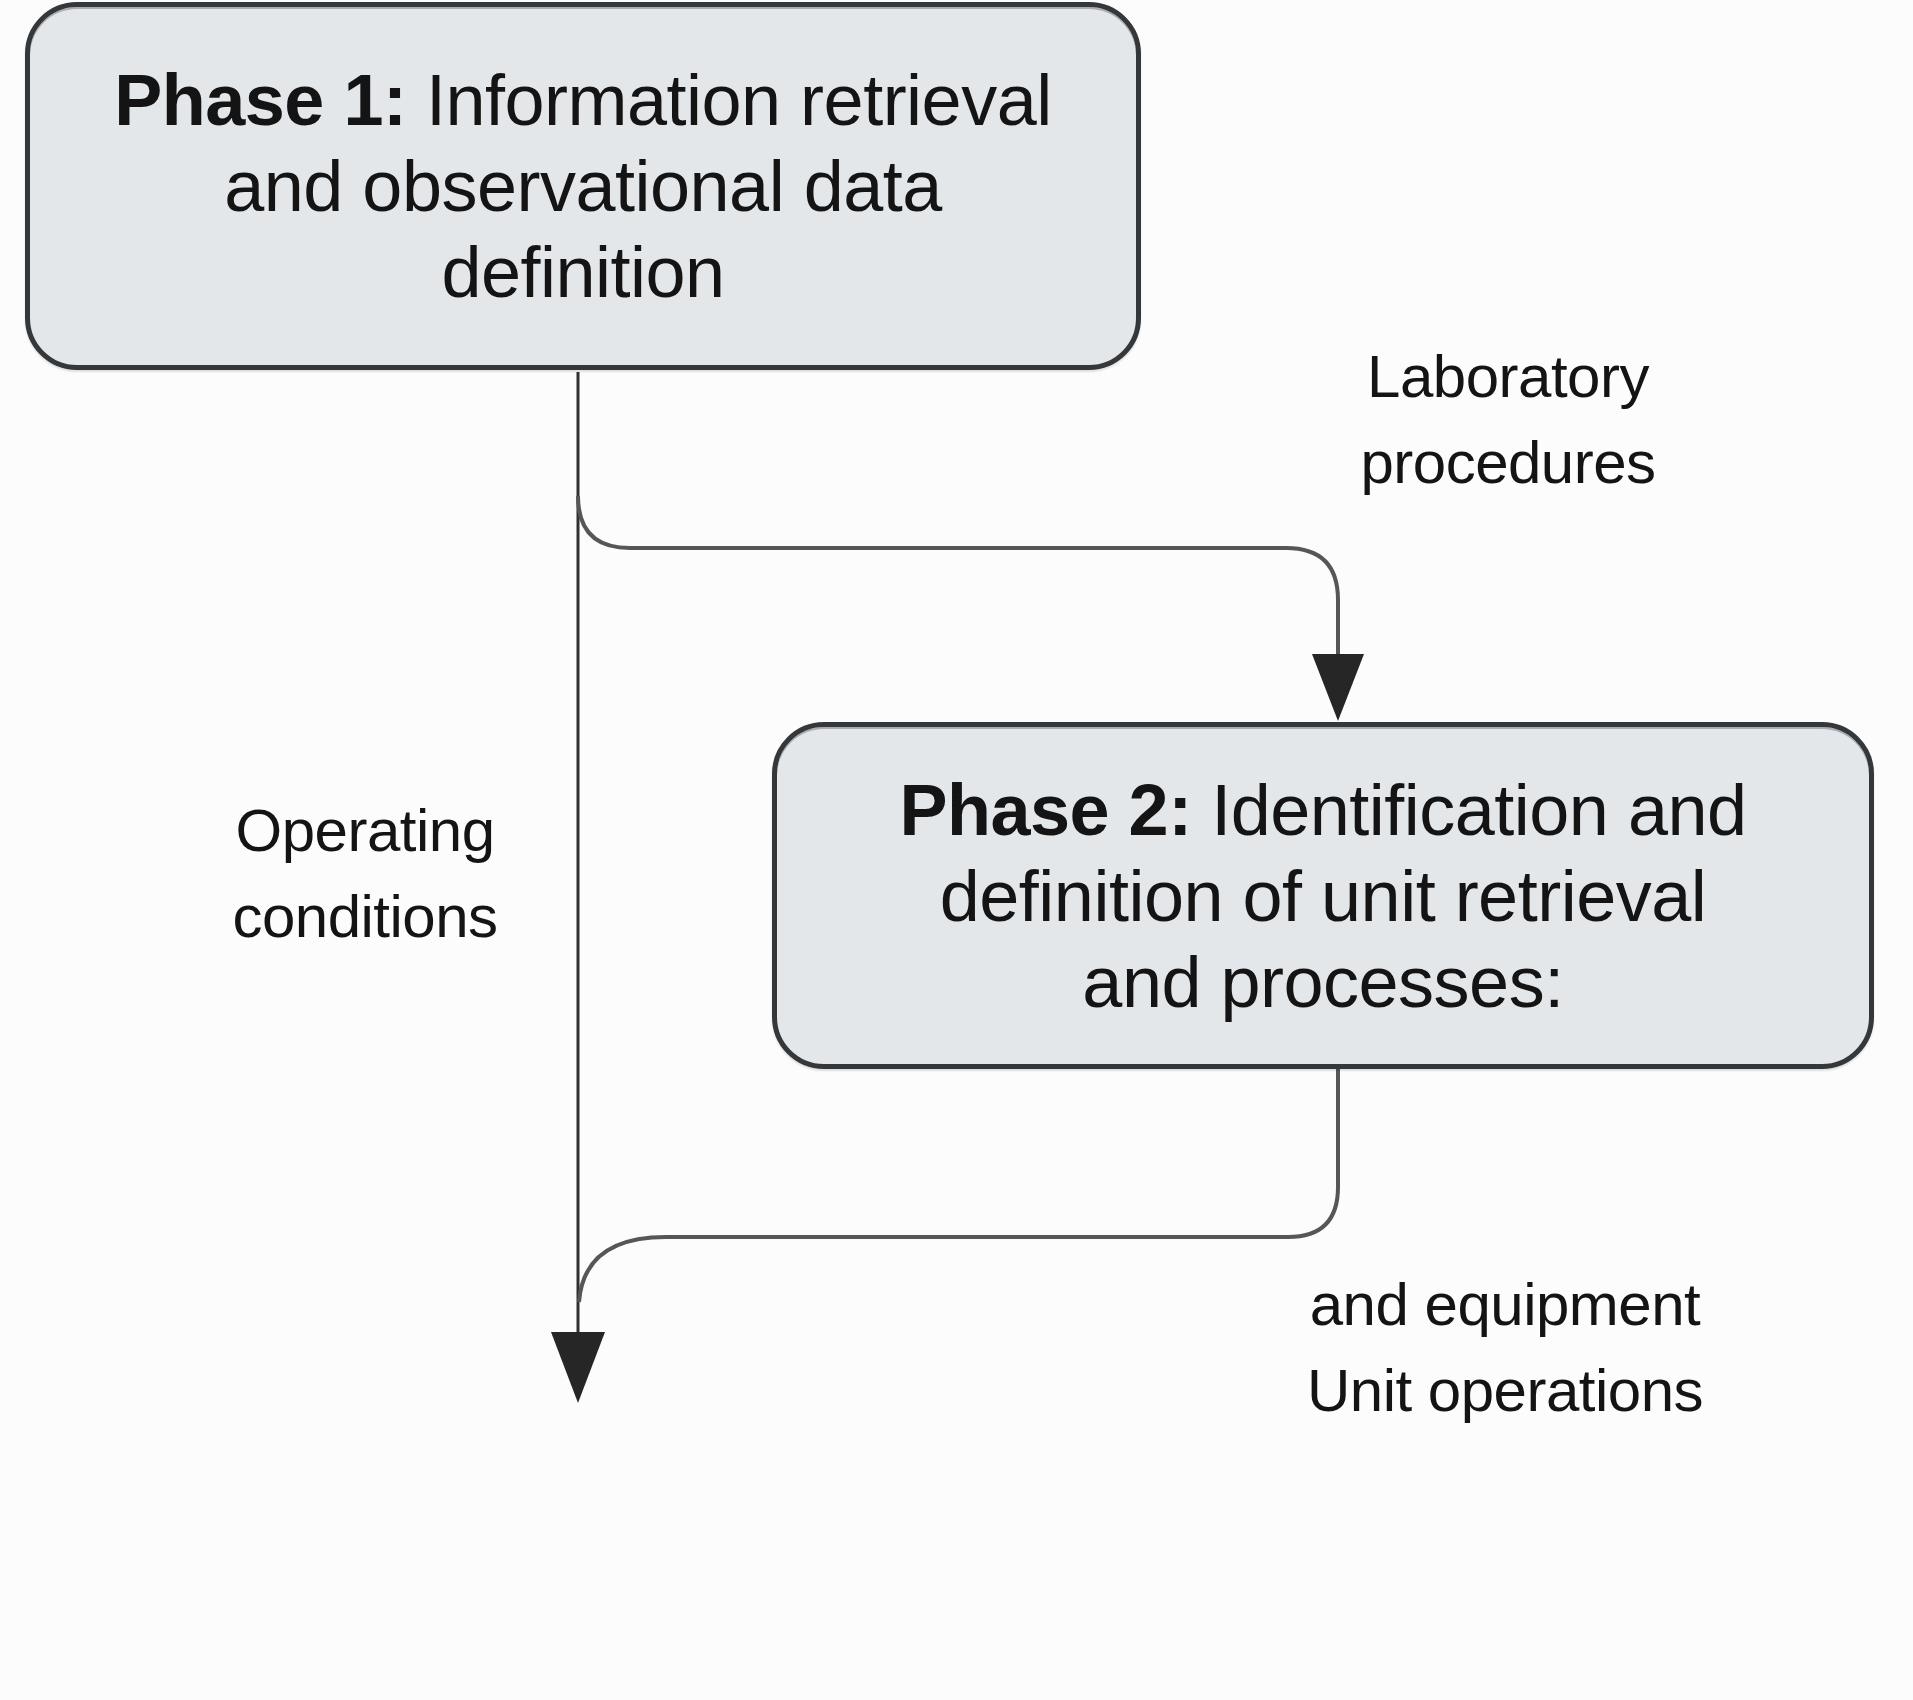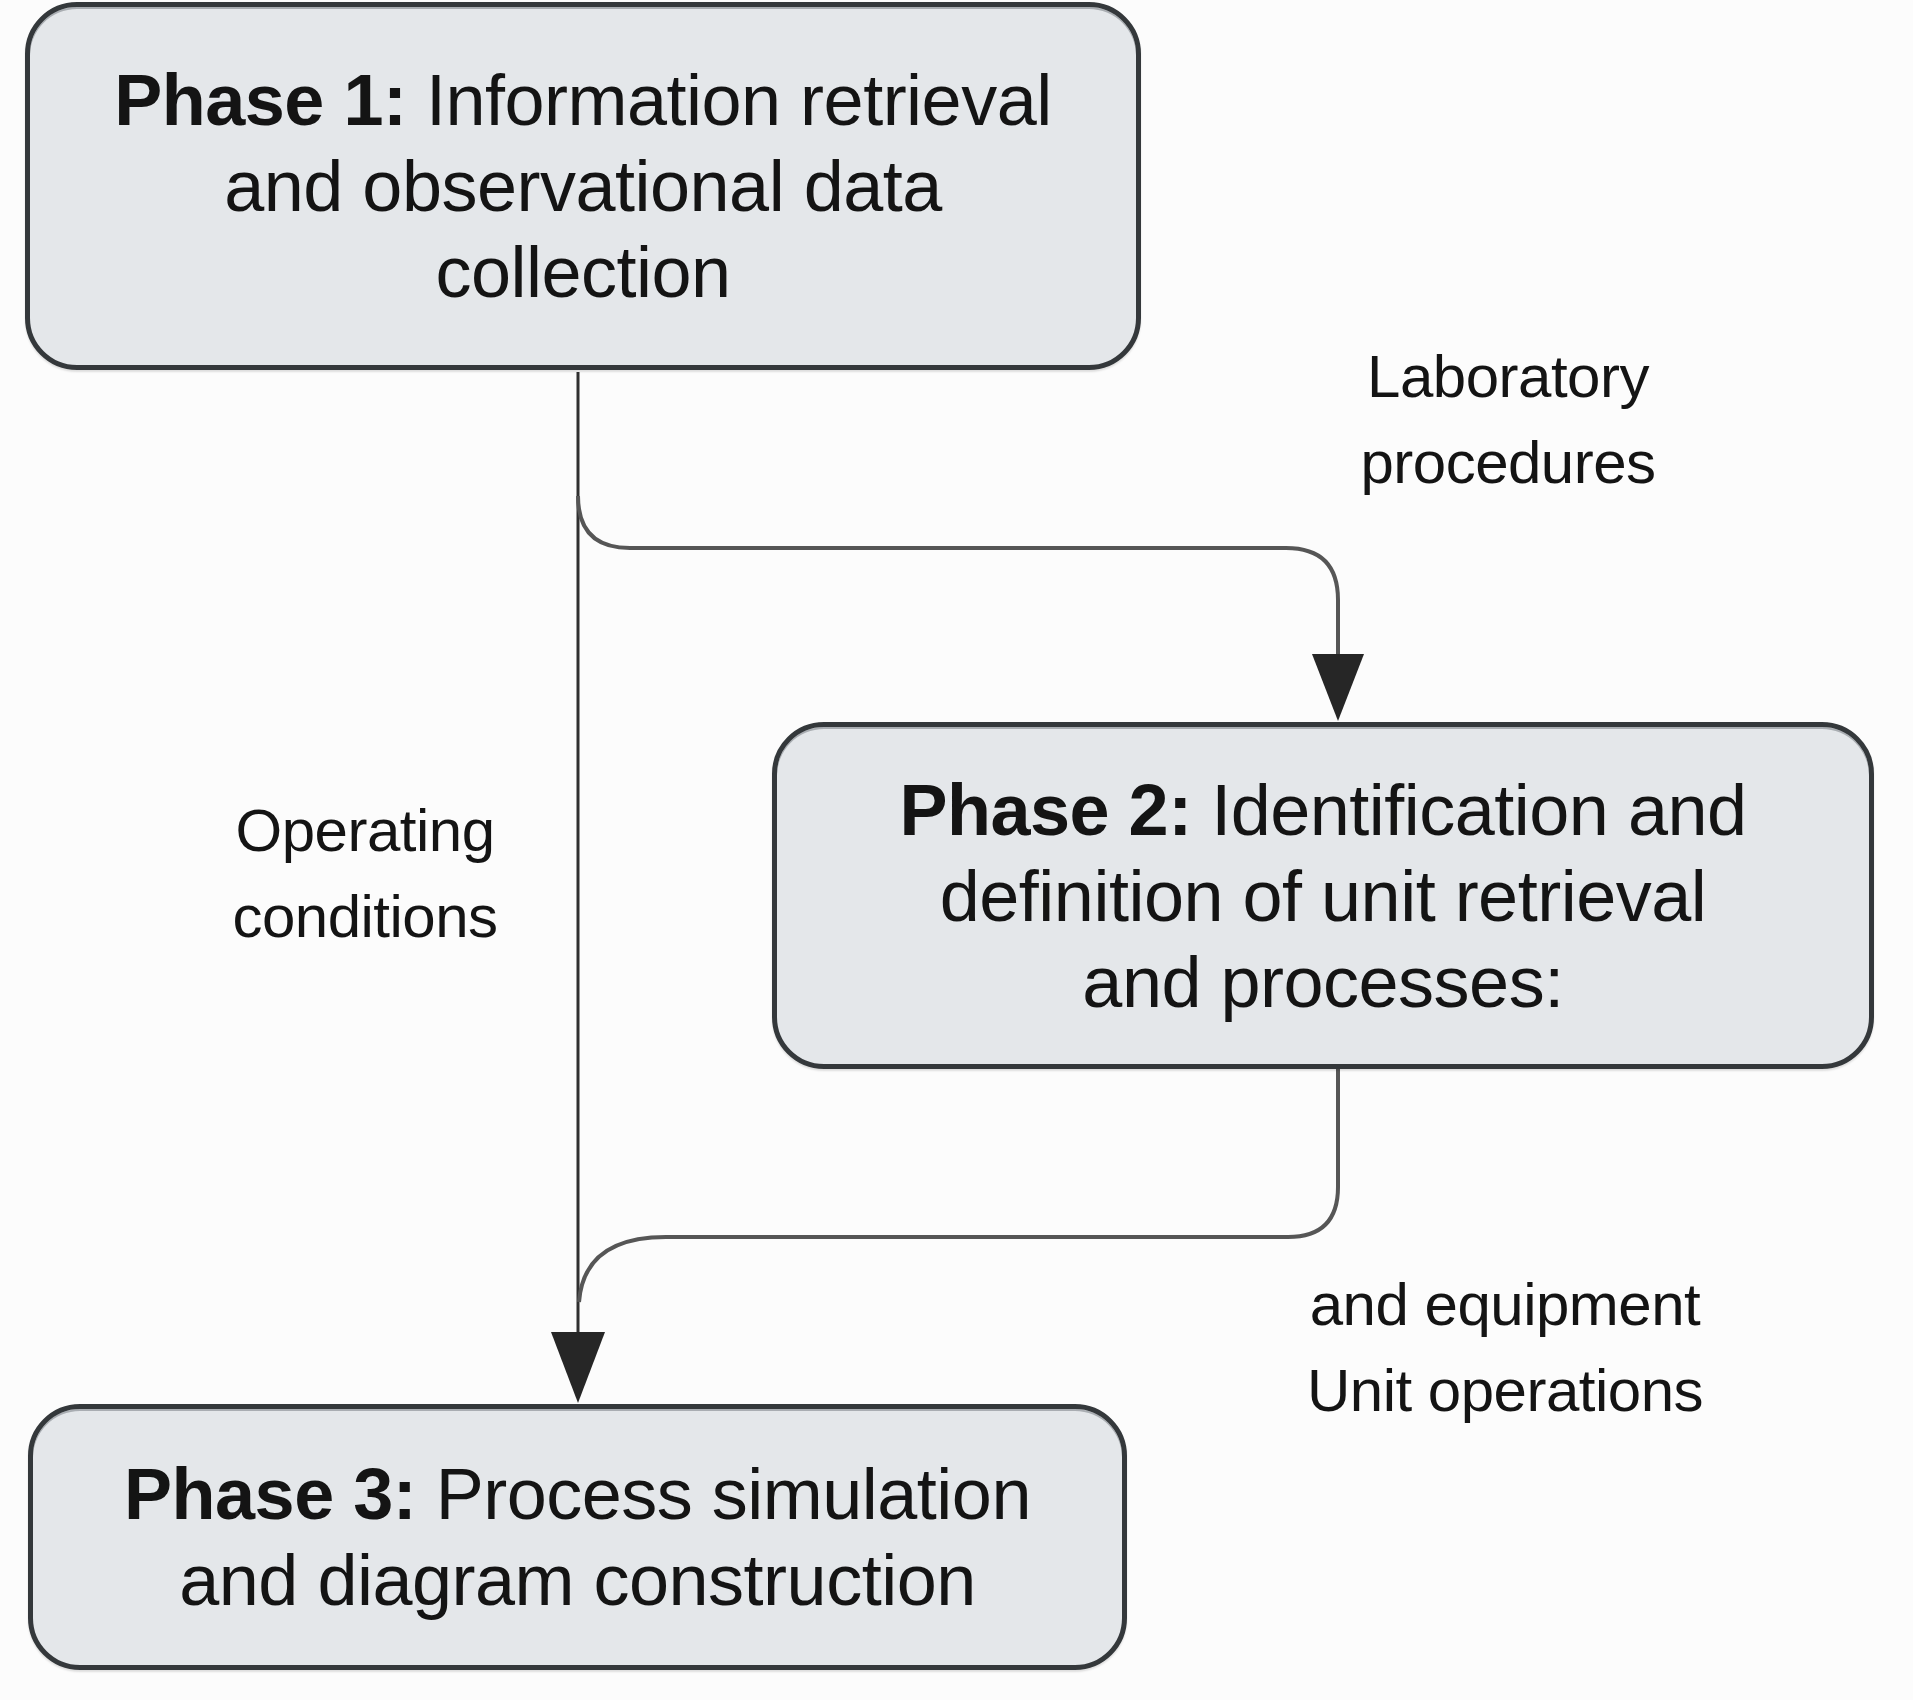--- a/index.html
+++ b/index.html
@@ -79,38 +79,32 @@
 
     <g>
       <path class="edge-path" d="M 1338 1069 L 1338 1187 Q 1338 1237 1288 1237 L 666 1237 Q 584 1237 579 1302"></path>
     </g>
   </svg>
 
   <div class="node" id="node-phase1">
     <div class="node-text">
       <span class="line"><span class="b">Phase 1:</span><span> Information retrieval</span></span>
       <span class="line">and observational data</span>
-      <span class="line">collection</span>
+      <span class="line">definition</span>
     </div>
   </div>
 
   <div class="node" id="node-phase2">
     <div class="node-text">
       <span class="line"><span class="b">Phase 2:</span><span> Identification and</span></span>
       <span class="line">definition of unit retrieval</span>
       <span class="line">and processes:</span>
     </div>
   </div>
 
-  <div class="node" id="node-phase3">
-    <div class="node-text">
-      <span class="line"><span class="b">Phase 3:</span><span> Process simulation</span></span>
-      <span class="line">and diagram construction</span>
-    </div>
-  </div>
 
   <div class="edge-label" id="label-laboratory">
     <span class="line">Laboratory</span>
     <span class="line">procedures</span>
   </div>
 
   <div class="edge-label" id="label-operating">
     <span class="line">Operating</span>
     <span class="line">conditions</span>
   </div>

